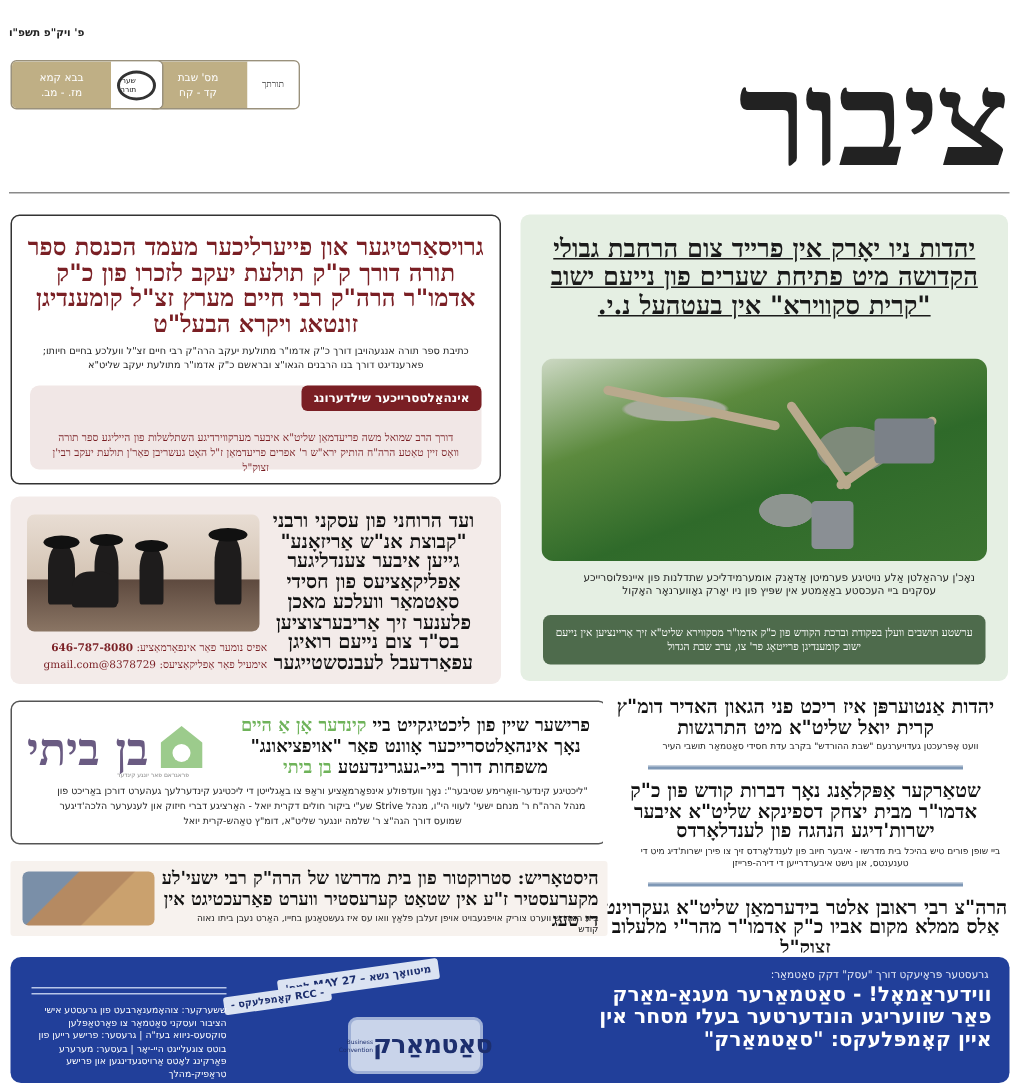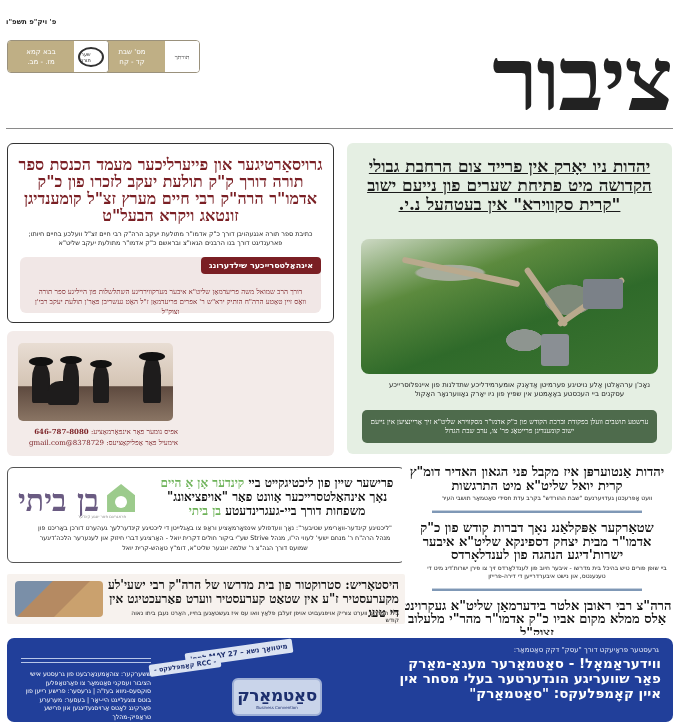--- a/index.html
+++ b/index.html
@@ -82,21 +82,21 @@
   .histbox .sub { position: absolute; left: 100px; right: 6px; top: 35px; font-size: 6px; text-align: right; }
 
   
   .banner { left: 7px; top: 638px; width: 666px; height: 84px; background: #213f9a; border-radius: 7px; color: #fff; }
   .banner .kick { position: absolute; right: 14px; top: 8px; font-family: "DejaVu Sans", sans-serif; font-size: 7px; color: #e8ecf8; }
   .banner .headline { position: absolute; right: 12px; top: 18px; width: 270px; font-family: "DejaVu Sans", sans-serif; font-size: 13.5px; line-height: 15px; color: #fff; text-align: right; }
   .banner .left { position: absolute; left: 14px; top: 32px; width: 130px; font-family: "DejaVu Sans", sans-serif; font-size: 6.2px; line-height: 8.5px; text-align: right; color: #fff; }
   .banner .lines { position: absolute; left: 14px; top: 20px; width: 130px; height: 5px; border-top: 1.5px solid #b8c6e8; border-bottom: 1.5px solid #b8c6e8; }
   .banner .datetag { position: absolute; left: 178px; top: 8px; width: 108px; height: 14px; background: #dbe3f2; color: #1d2f6e; font-family: "DejaVu Sans", sans-serif; font-weight: bold; font-size: 7px; display: flex; align-items: center; justify-content: center; transform: rotate(-8deg); border-radius: 2px; }
   .banner .rcctag { position: absolute; left: 142px; top: 22px; width: 72px; height: 12px; background: #dbe3f2; color: #1d2f6e; font-family: "DejaVu Sans", sans-serif; font-weight: bold; font-size: 6.5px; display: flex; align-items: center; justify-content: center; transform: rotate(-8deg); border-radius: 2px; }
-  .banner .satmark { position: absolute; left: 225px; top: 40px; width: 90px; height: 38px; background: #c9d4ea; border-radius: 6px; border: 2px solid #9fb0d6; display: flex; align-items: center; justify-content: center; flex-direction: column; }
+  .banner .satmark { position: absolute; left: 225px; top: 40px; width: 90px; height: 38px; background: #c9d4ea; border-radius: 6px; border: 2px solid #9fb0d6; display: flex; align-items: center; justify-content: center; flex-direction: row; }
   .banner .satmark span.t { font-family: "DejaVu Sans", sans-serif; font-weight: bold; font-size: 17px; color: #1d2f6e; letter-spacing: -0.5px; }
   .banner .satmark span.s { font-family: "DejaVu Sans", sans-serif; font-size: 4px; color: #1d2f6e; }
 </style>
 </head>
 <body>
 
 <header class="masthead">
   <div class="issue-date">פ' ויק"פ תשפ"ו</div>
   <div class="brand">ציבור</div>
 
@@ -137,20 +137,21 @@
 <section class="box redbox">
   <h2 class="headline">גרויסאַרטיגער און פייערליכער מעמד הכנסת ספר תורה דורך ק"ק תולעת יעקב לזכרו פון כ"ק אדמו"ר הרה"ק רבי חיים מערץ זצ"ל קומענדיגן זונטאג ויקרא הבעל"ט</h2>
   <p class="small sub">כתיבת ספר תורה אנגעהויבן דורך כ"ק אדמו"ר מתולעת יעקב הרה"ק רבי חיים זצ"ל וועלכע בחיים חיותו; פארענדיגט דורך בנו הרבנים הגאו"צ ובראשם כ"ק אדמו"ר מתולעת יעקב שליט"א</p>
   <div class="invite">
     <span class="tag">אינהאַלטסרייכער שילדערונג</span>
     <p class="txt headline" style="font-weight:normal;font-family:'DejaVu Serif',serif;">דורך הרב שמואל משה פריעדמאַן שליט"א איבער מערקווירדיגע השתלשלות פון הייליגע ספר תורה וואָס זיין טאַטע הרה"ח הותיק ירא"ש ר' אפרים פריעדמאַן ז"ל האָט געשריבן פאַר'ן תולעת יעקב רבי'ן זצוק"ל</p>
   </div>
 </section>
 
 <section class="box pinkbox">
+  <h2 class="headline">ועד הרוחני פון עסקני ורבני "קבוצת אנ"ש אַריזאָנע" גייען איבער צענדליגער אַפליקאַציעס פון חסידי סאַטמאַר וועלכע מאכן פלענער זיך אַריבערצוציען בס"ד צום נייעם רואיגן עפאַרדעבל לעבנסשטייגער</h2>
   <div class="photo">
     <div class="figure" style="left:14px;top:20px;width:18px;height:40px;"></div>
     <div class="hat" style="left:11px;top:14px;width:24px;height:9px;"></div>
     <div class="figure" style="left:45px;top:18px;width:16px;height:42px;"></div>
     <div class="hat" style="left:42px;top:13px;width:22px;height:8px;"></div>
     <div class="figure" style="left:75px;top:22px;width:16px;height:38px;"></div>
     <div class="hat" style="left:72px;top:17px;width:22px;height:8px;"></div>
     <div class="figure" style="left:125px;top:14px;width:18px;height:46px;"></div>
     <div class="hat" style="left:121px;top:9px;width:26px;height:9px;"></div>
     <div class="figure" style="left:30px;top:38px;width:30px;height:24px;"></div>
@@ -174,21 +175,21 @@
     <span>פרישער שיין פון ליכטיגקייט ביי</span>
     <span class="green">קינדער אָן אַ היים</span>
     <span>נאָך אינהאַלטסרייכער אָוונט פאַר "אויפציאונג" משפחות דורך ביי-געגרינדעטע</span>
     <span class="green">בן ביתי</span>
   </h3>
   <p class="small sub">"ליכטיגע קינדער-וואַרימע שטיבער": נאָך וועדפולע אינפאָרמאַציע וראַפּ צו באַגלייטן די ליכטיגע קינדערלעך געהערט דורכן באַריכט פון מנהל הרה"ח ר' מנחם ישעי' לעווי הי"ו, מנהל Strive שע"י ביקור חולים דקרית יואל - האַרציגע דברי חיזוק און לענערער הלכה'דיגער שמועס דורך הגה"צ ר' שלמה יונגער שליט"א, דומ"ץ טאַהש-קרית יואל</p>
 </section>
 
 <section class="box stack">
   <article>
-    <h3 class="headline">יהדות אַנטוערפּן איז מקבל פני הגאון האדיר דומ"ץ קרית יואל שליט"א מיט התרגשות</h3>
+    <h3 class="headline">יהדות אַנטוערפּן איז ריכט פני הגאון האדיר דומ"ץ קרית יואל שליט"א מיט התרגשות</h3>
     <p class="small sub">וועט אָפּרעכטן געדויערנעם "שבת ההורדש" בקרב עדת חסידי סאַטמאַר תושבי העיר</p>
   </article>
   <div class="rule"></div>
   <article>
     <h3 class="headline">שטאַרקער אַפּקלאַנג נאָך דברות קודש פון כ"ק אדמו"ר מבית יצחק דספינקא שליט"א איבער ישרות'דיגע הנהגה פון לענדלאָרדס</h3>
     <p class="small sub">ביי שופן פורים טיש בהיכל בית מדרשו - איבער חיוב פון לענדלאָרדס זיך צו פירן ישרות'דיג מיט די טענענטס, און נישט איבערדרייען די דירה-פרייזן</p>
   </article>
   <div class="rule"></div>
   <article>
     <h3 class="headline">הרה"צ רבי ראובן אלטר בידערמאַן שליט"א געקרוינט אַלס ממלא מקום אביו כ"ק אדמו"ר מהר"י מלעלוב זצוק"ל</h3>

